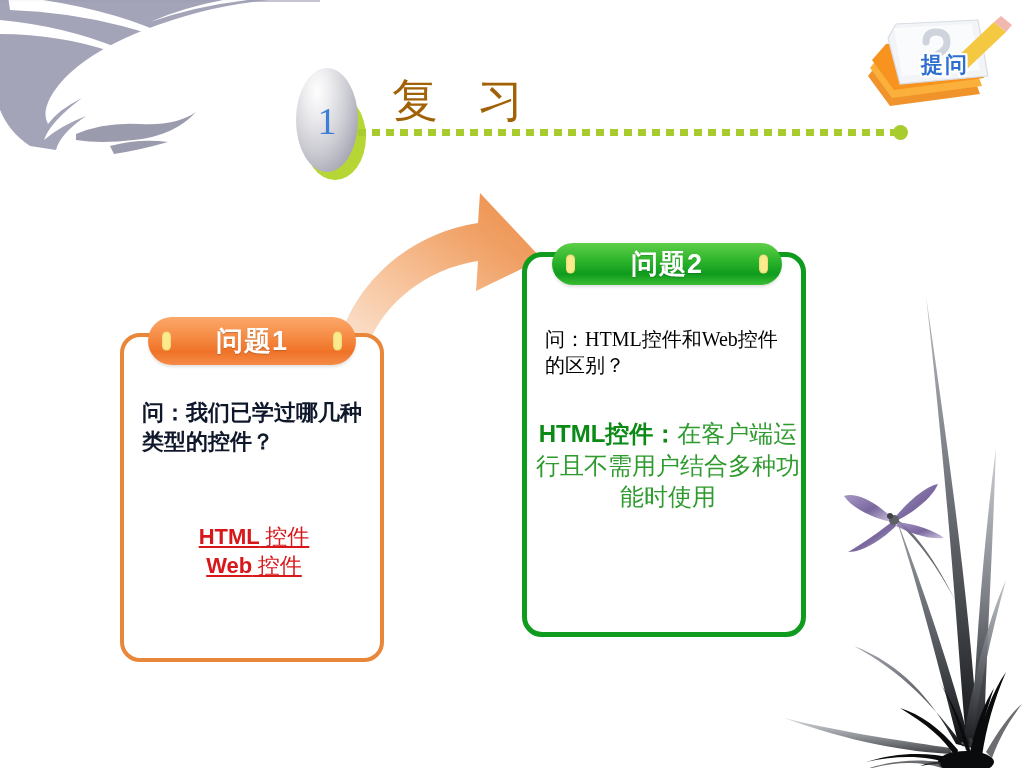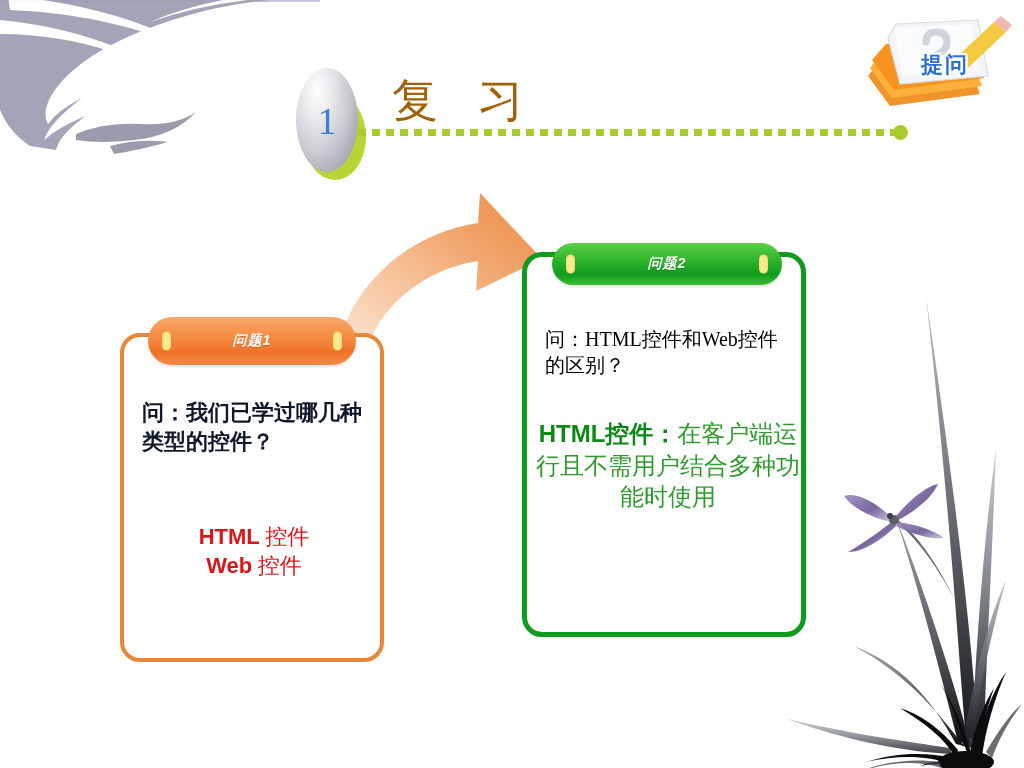--- a/index.html
+++ b/index.html
@@ -155,24 +155,23 @@
     box-sizing: border-box;
     border-radius: 999px;
     display: flex;
     align-items: center;
     justify-content: center;
   }
   .pill .pill-label {
     font-family: "Liberation Sans", "DejaVu Sans", sans-serif;
     font-weight: bold;
     color: #ffffff;
-    font-size: 14px;
+    font-size: 27px;
     letter-spacing: 1px;
     text-shadow: 0 1px 1px rgba(0,0,0,.18);
-    font-style: italic;
   }
   .pill .cap {
     position: absolute;
     top: 50%;
     transform: translateY(-50%);
     width: 9px;
     height: 19px;
     border-radius: 5px;
     background: #faeb8e;
     box-shadow: inset 0 0 2px rgba(180,150,20,.55);
@@ -212,20 +211,21 @@
     font-weight: bold;
     text-align: left;
   }
   .q1-answer {
     left: 134px;
     top: 523px;
     width: 240px;
     font-size: 22px;
     color: #d8171b;
     text-align: center;
+    text-decoration: underline;
   }
   .q1-answer .en {
     font-family: "Liberation Sans", "DejaVu Sans", sans-serif;
     font-weight: bold;
   }
 
   .q2-question {
     left: 545px;
     top: 326px;
     width: 246px;

